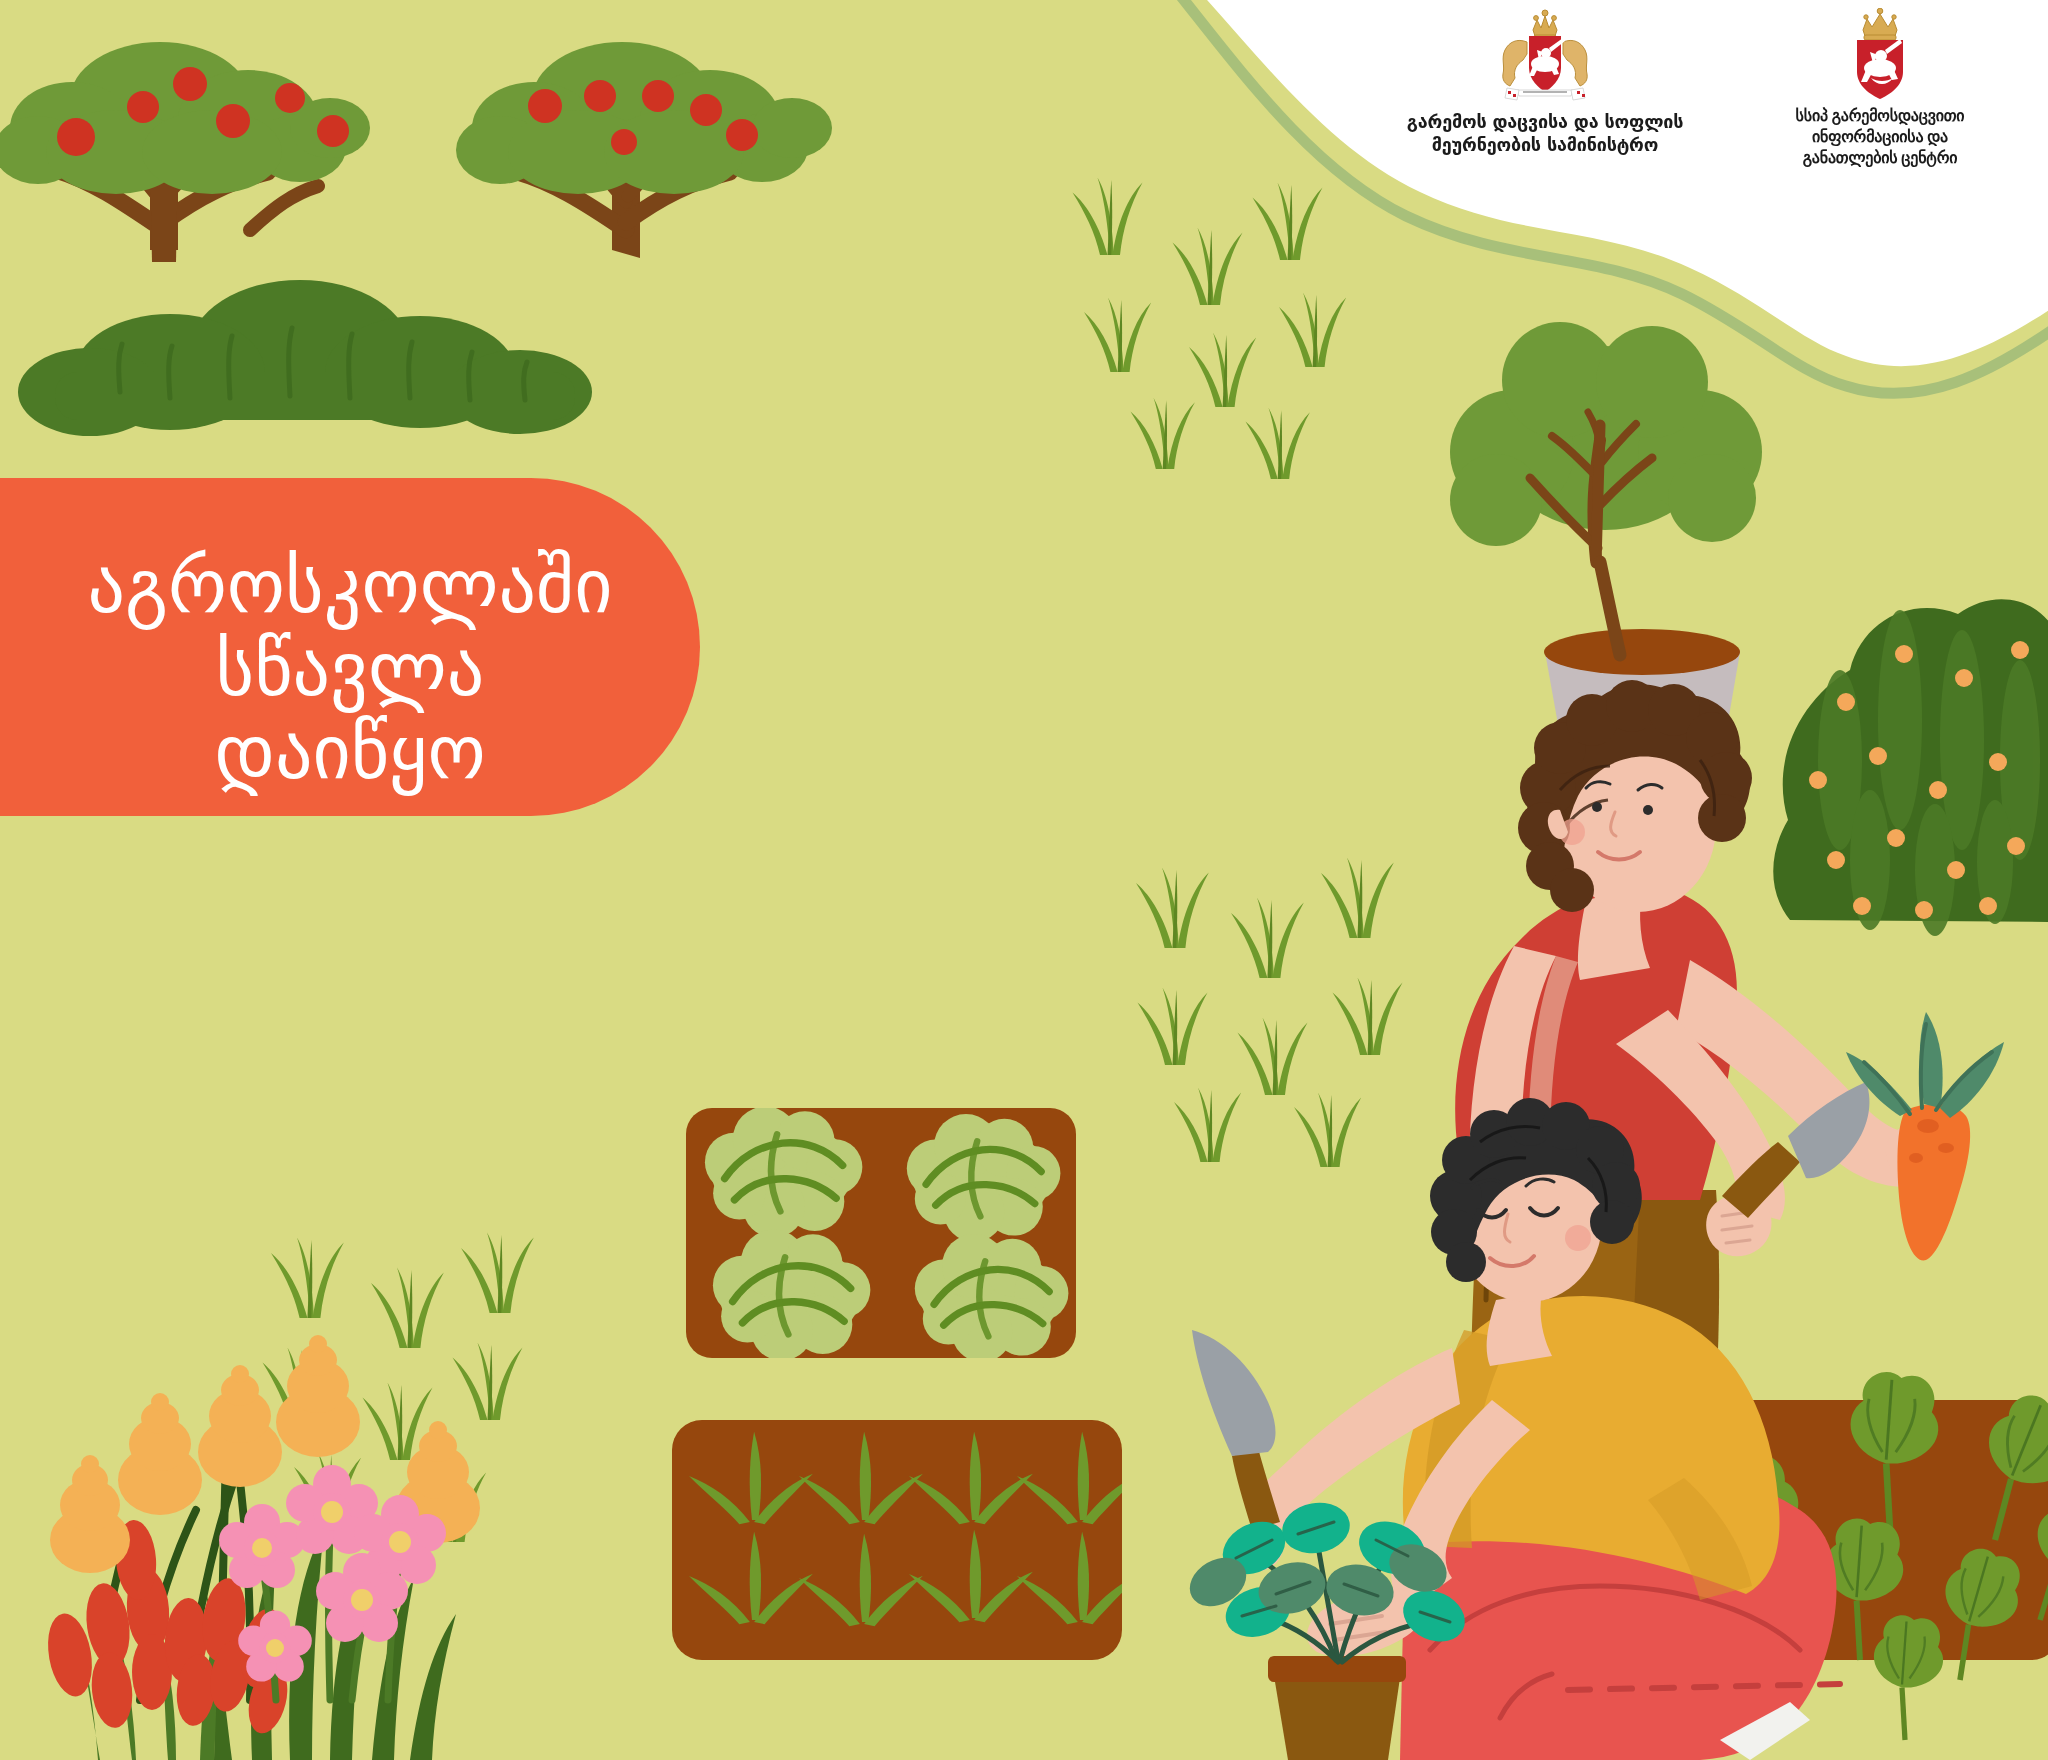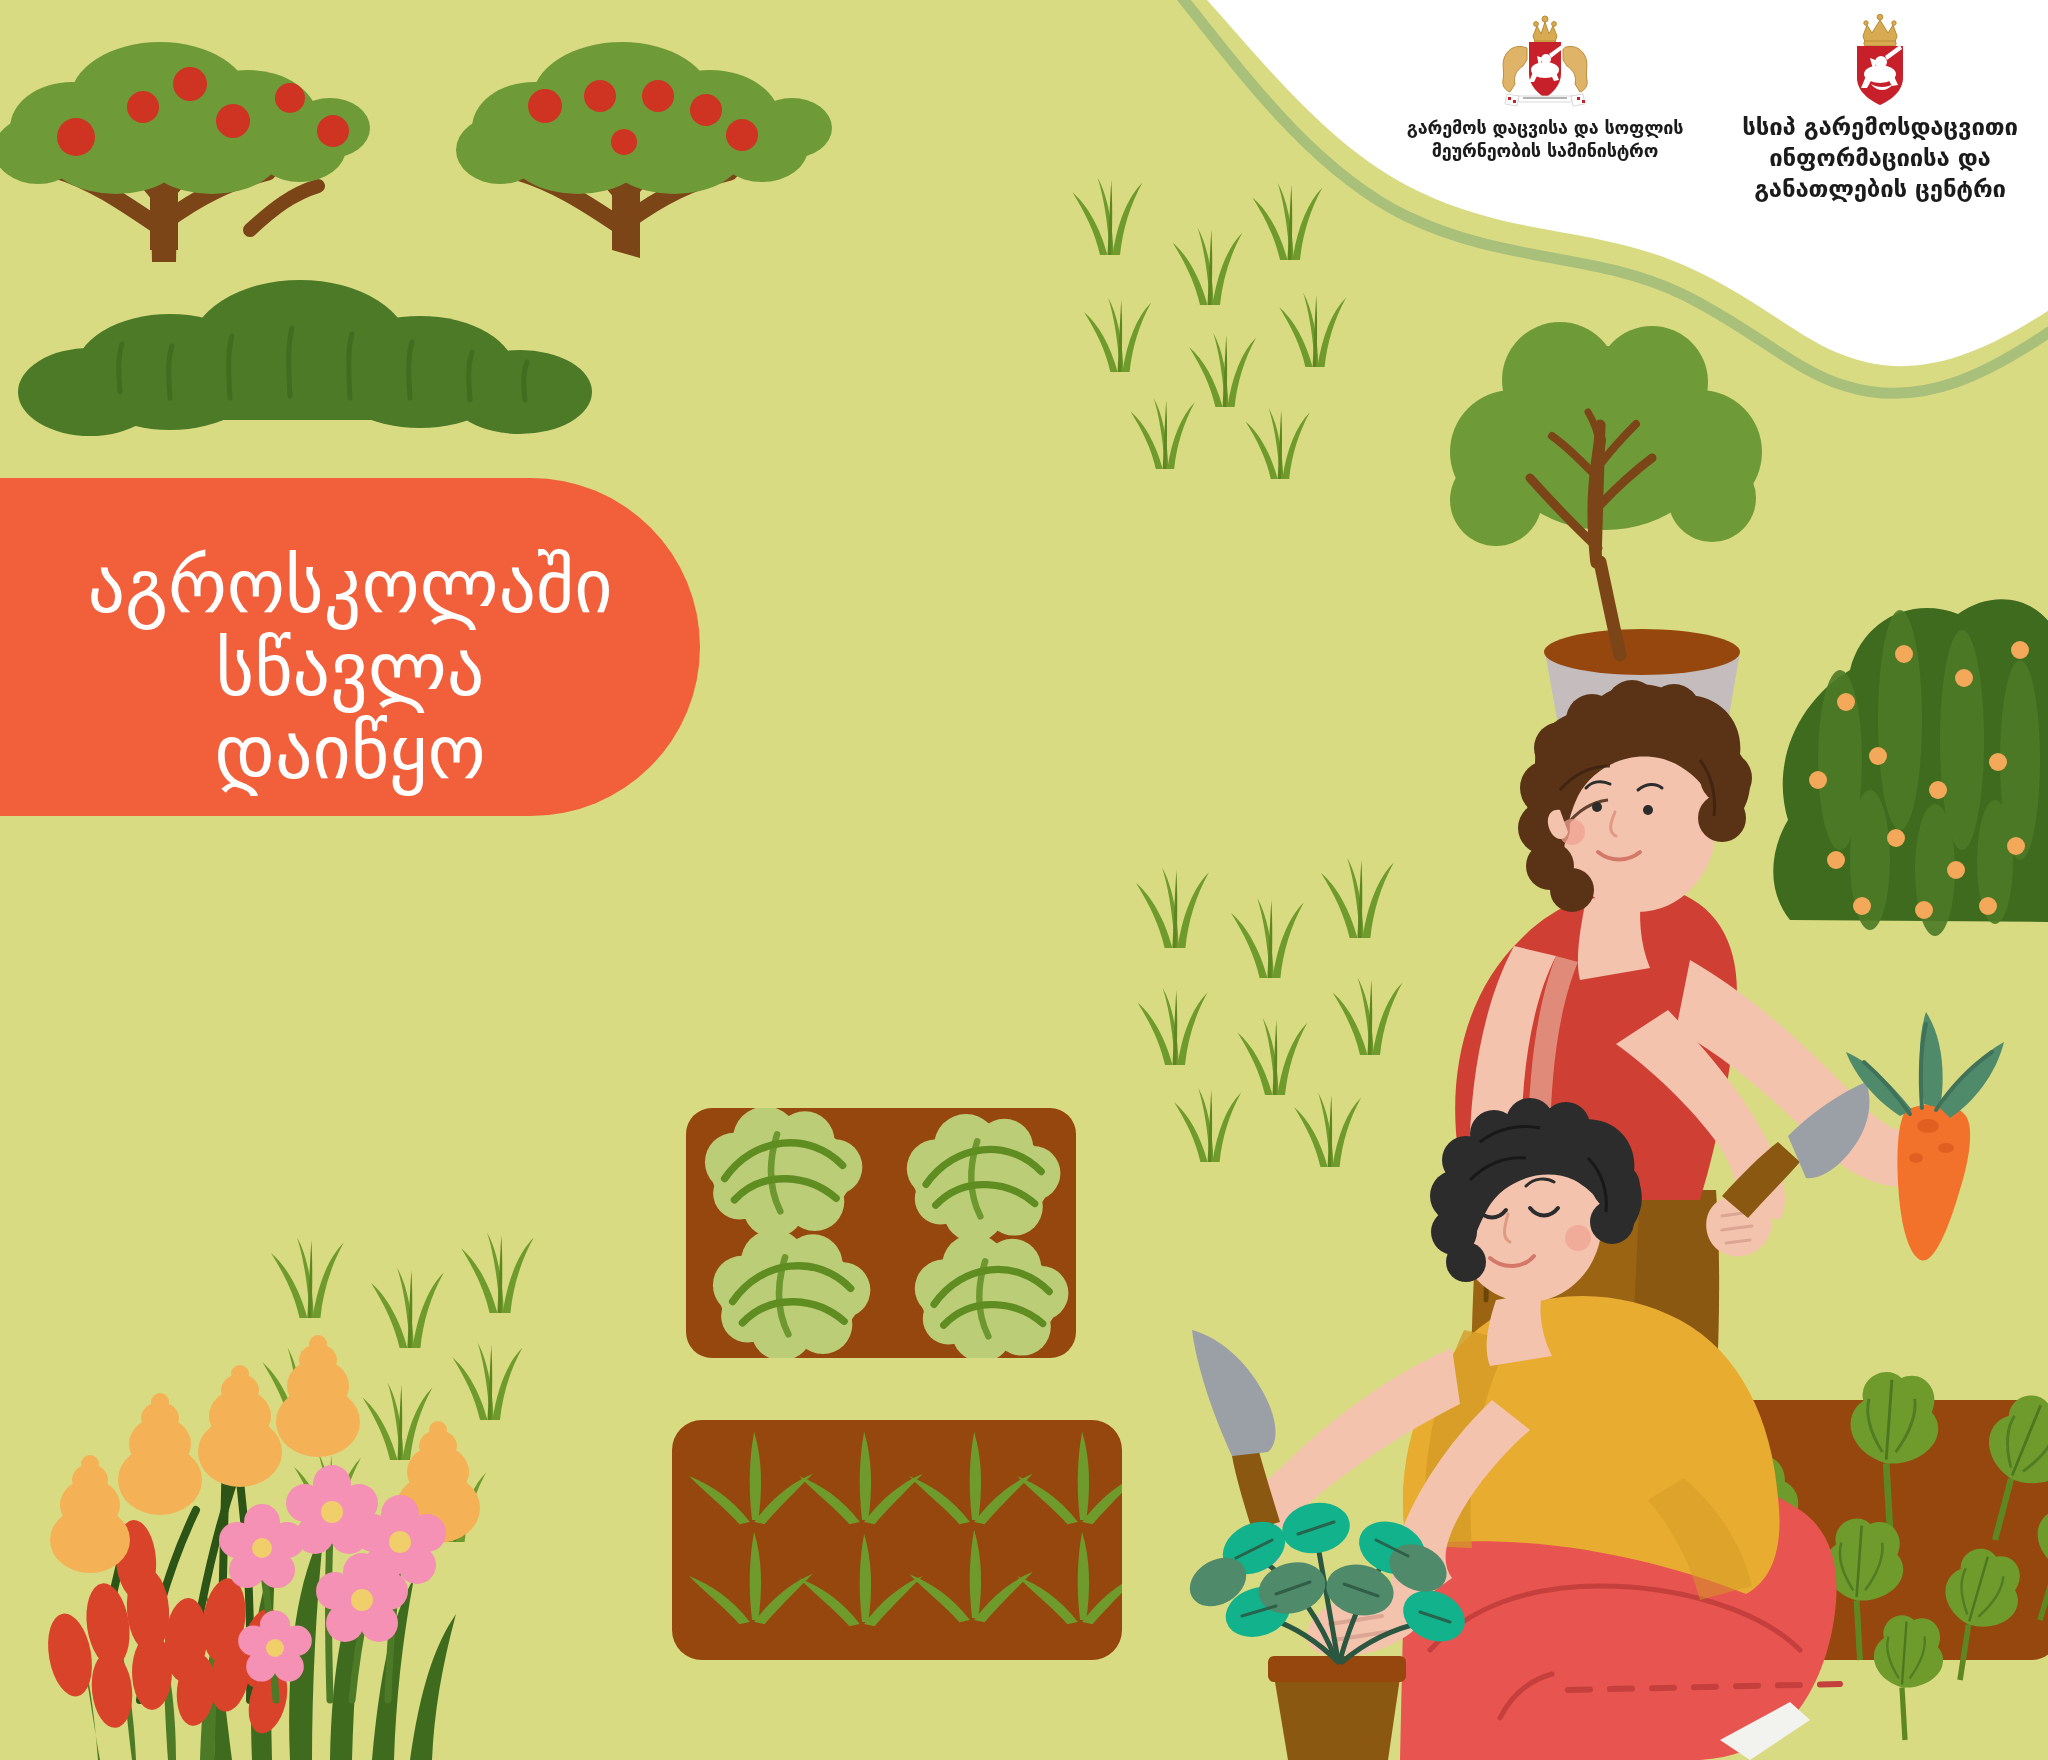--- a/index.html
+++ b/index.html
@@ -5,40 +5,40 @@
   html,body{margin:0;padding:0;}
   body{
     width:2048px;height:1760px;overflow:hidden;
     font-family:"DejaVu Sans","Liberation Sans",sans-serif;
     background:#d9db83;
     position:relative;
   }
   .stage{position:absolute;inset:0;overflow:hidden;background:#d9db83;}
   svg.full{position:absolute;left:0;top:0;width:2048px;height:1760px;}
   #logo-row{
-    position:absolute;left:1380px;top:14px;width:660px;height:170px;
+    position:absolute;left:1380px;top:8px;width:660px;height:170px;
     display:flex;flex-direction:row;align-items:flex-start;gap:30px;
   }
   .logo-block{display:flex;flex-direction:column;align-items:center;}
   .logo-block .emblem{display:block;}
   .logo-text{
     margin-top:6px;
     font-family:"DejaVu Sans","Liberation Sans",sans-serif;
     font-weight:bold;
     font-size:17.5px;
     line-height:1.30;
     color:#1b1b1b;
     text-align:center;
     white-space:pre-line;
     letter-spacing:-0.2px;
   }
   #logo-ministry{width:330px;}
   #logo-ministry .logo-text{font-size:18px;}
   #logo-center{width:280px;}
-  #logo-center .logo-text{font-size:24px;}
+  #logo-center .logo-text{font-size:16px;font-family:Liberation Serif, serif;}
 
   
   #title-banner{
     position:absolute;left:-40px;top:478px;
     width:740px;height:338px;
     background:#f1603b;
     border-top-right-radius:169px;
     border-bottom-right-radius:169px;
     display:flex;align-items:center;justify-content:center;
   }

